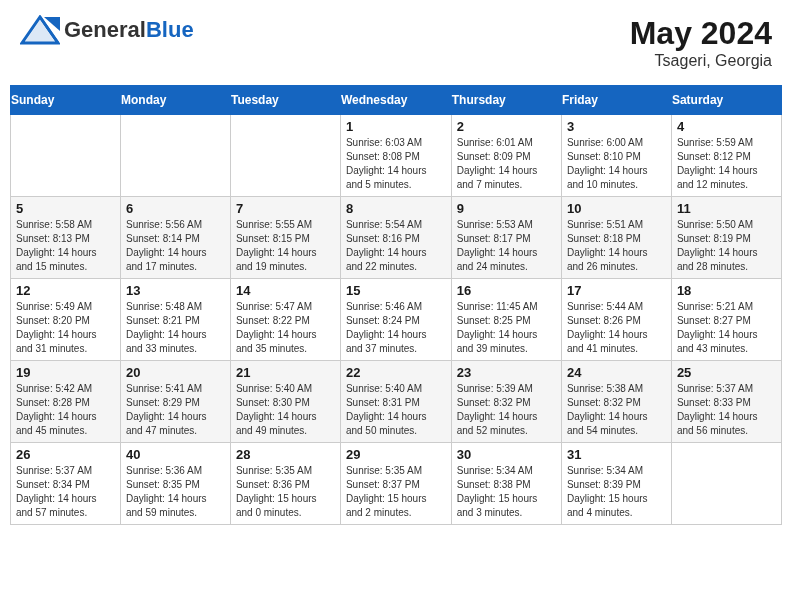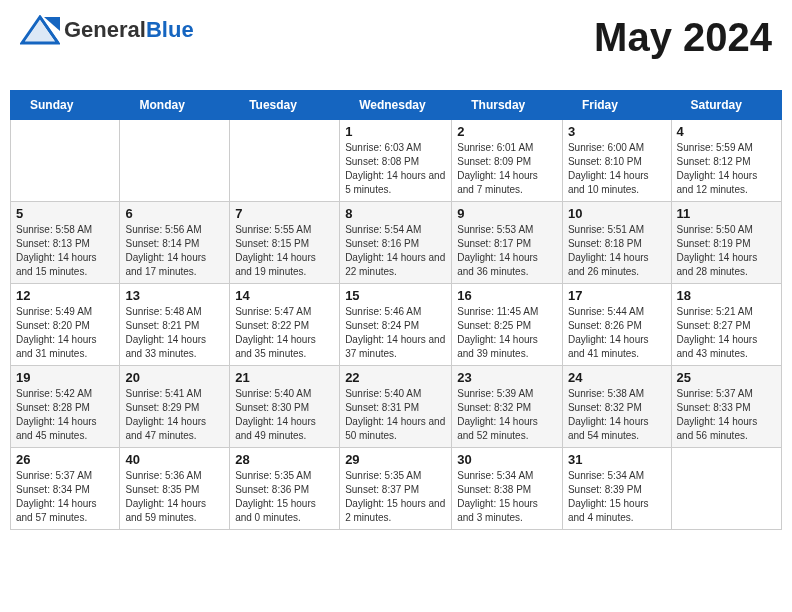--- a/index.html
+++ b/index.html
@@ -7,44 +7,44 @@
       font-family: Arial, sans-serif;
       background: #fff;
       width: 792px;
       min-height: 612px;
       padding: 10px;
     }
     .header {
       display: flex;
       justify-content: space-between;
       align-items: flex-start;
-      margin-bottom: 25px;
+      margin-bottom: 10px;
       padding: 5px 10px;
     }
     .title-section {
       text-align: right;
     }
     .month-title {
-      font-size: 40px;
+      font-size: 32px;
       font-weight: bold;
       color: #1a1a1a;
     }
     .location {
       font-size: 16px;
       color: #333;
     }
     .calendar {
       width: 100%;
       border-collapse: collapse;
       font-size: 11px;
     }
     .calendar th {
       background: #1565c0;
       color: #fff;
-      padding: 7px 19px;
+      padding: 7px 0;
       text-align: left;
       font-size: 12px;
       font-weight: bold;
       border: 1px solid #1565c0;
     }
     .calendar td {
       border: 1px solid #ccc;
       vertical-align: top;
       padding: 4px 5px;
       width: 113px;
@@ -97,20 +97,21 @@
       <polygon points="24,2 40,2 40,16" fill="#1565c0"></polygon>
     </svg>
     <div>
       <div class="logo-name">
         <span class="logo-general">General</span><span class="logo-blue">Blue</span>
       </div>
     </div>
   </div>
   <div class="title-section">
     <div class="month-title">May 2024</div>
+    <div class="location">Tsageri, Georgia</div>
   </div>
 </div>
 
 <table class="calendar">
   <thead>
     <tr>
     <th>Sunday</th>
         <th>Monday</th>
         <th>Tuesday</th>
         <th>Wednesday</th>
@@ -153,21 +154,21 @@
         <td>
           <div class="day-number">7</div>
           <div class="day-info"><span>Sunrise: 5:55 AM</span><br><span>Sunset: 8:15 PM</span><br><span>Daylight: 14 hours and 19 minutes.</span></div>
         </td>
         <td>
           <div class="day-number">8</div>
           <div class="day-info"><span>Sunrise: 5:54 AM</span><br><span>Sunset: 8:16 PM</span><br><span>Daylight: 14 hours and 22 minutes.</span></div>
         </td>
         <td>
           <div class="day-number">9</div>
-          <div class="day-info"><span>Sunrise: 5:53 AM</span><br><span>Sunset: 8:17 PM</span><br><span>Daylight: 14 hours and 36 minutes.</span></div>
+          <div class="day-info"><span>Sunrise: 5:53 AM</span><br><span>Sunset: 8:17 PM</span><br><span>Daylight: 14 hours and 24 minutes.</span></div>
         </td>
         <td>
           <div class="day-number">10</div>
           <div class="day-info"><span>Sunrise: 5:51 AM</span><br><span>Sunset: 8:18 PM</span><br><span>Daylight: 14 hours and 26 minutes.</span></div>
         </td>
         <td>
           <div class="day-number">11</div>
           <div class="day-info"><span>Sunrise: 5:50 AM</span><br><span>Sunset: 8:19 PM</span><br><span>Daylight: 14 hours and 28 minutes.</span></div>
         </td>
       </tr>

